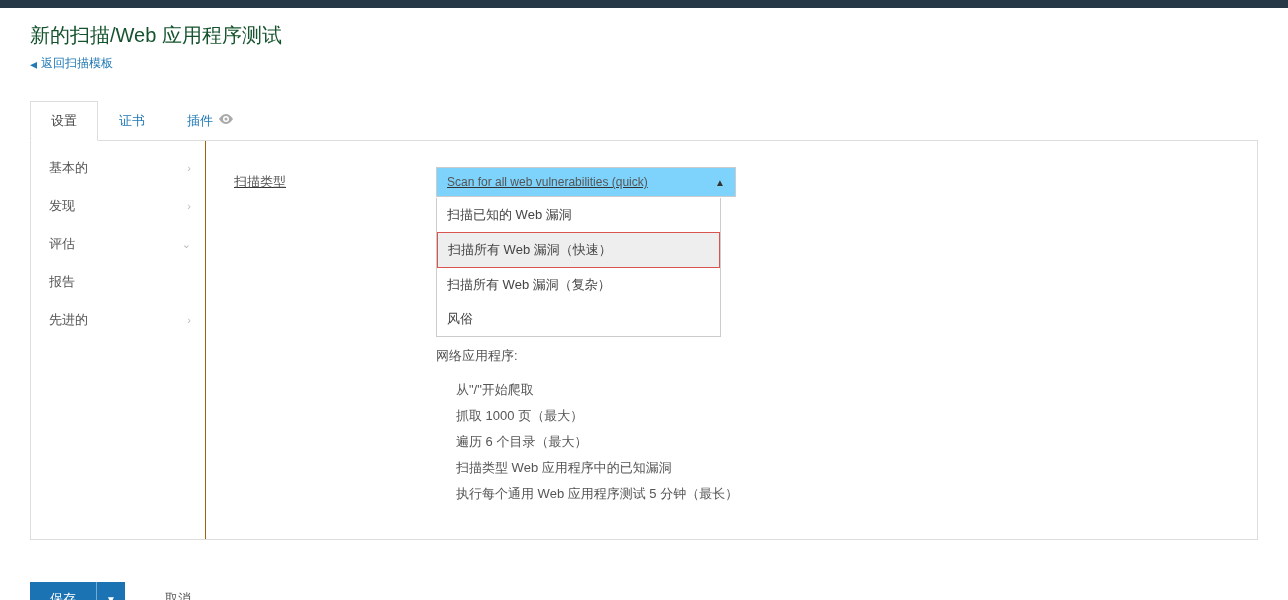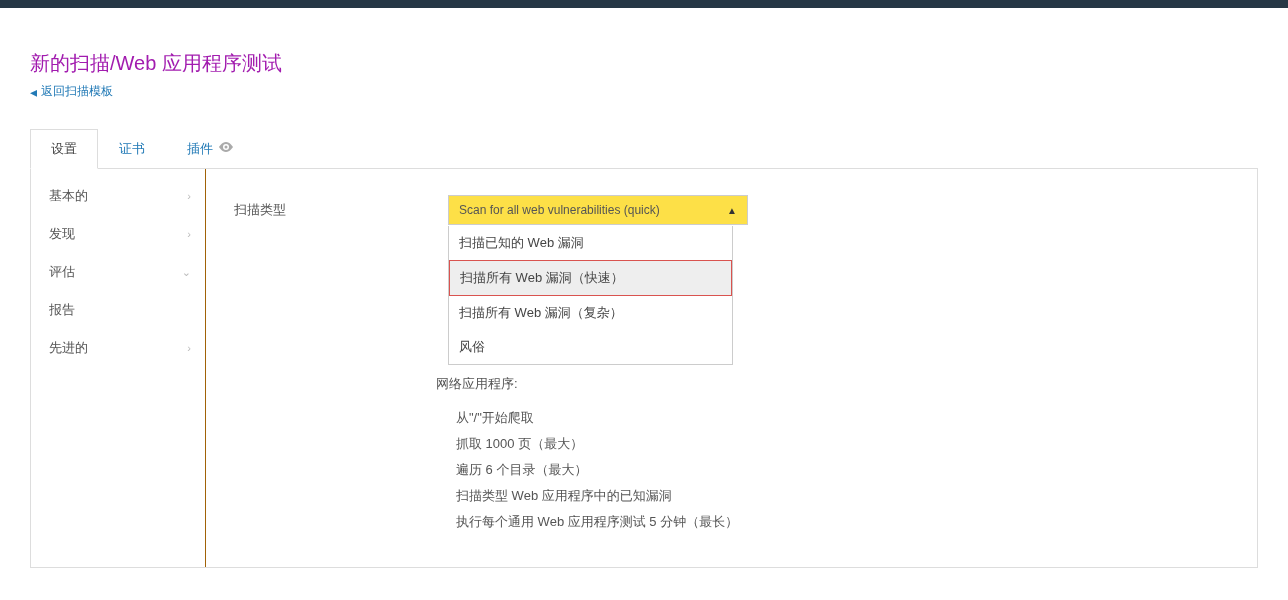--- a/index.html
+++ b/index.html
@@ -13,23 +13,22 @@
       height: 8px;
       background: #263745;
       width: 100%;
     }
     .page {
       padding: 14px 30px 30px 30px;
     }
     .page-title {
       font-size: 20px;
       font-weight: 400;
-      color: #a21caf;
+      color: #14532d;
       margin-bottom: 6px;
-      margin-top: 28px;
     }
     .back-link {
       color: #227ab6;
       font-size: 12px;
       text-decoration: none;
       display: inline-flex;
       align-items: center;
       gap: 4px;
     }
     .back-chevron { font-size: 14px; line-height: 1; }
@@ -81,35 +80,36 @@
     }
     .chev { color: #bbb; font-size: 11px; }
     .content {
       flex: 1;
       padding: 26px 28px 32px 28px;
       position: relative;
     }
     .field-row {
       display: flex;
       align-items: flex-start;
-      gap: 12px;
+      gap: 0;
+      text-decoration: underline;
     }
     .field-label {
       width: 202px;
       font-size: 13px;
       color: #555;
       padding-top: 6px;
     }
     .field-control {
       position: relative;
     }
     .select-box {
       width: 300px;
       border: 1px solid #ccc;
-      background: #fde047;
+      background: #7dd3fc;
       padding: 7px 28px 7px 10px;
       font-size: 12px;
       color: #555;
       cursor: pointer;
       position: relative;
     }
     .caret-up {
       position: absolute;
       right: 10px;
       top: 50%;

